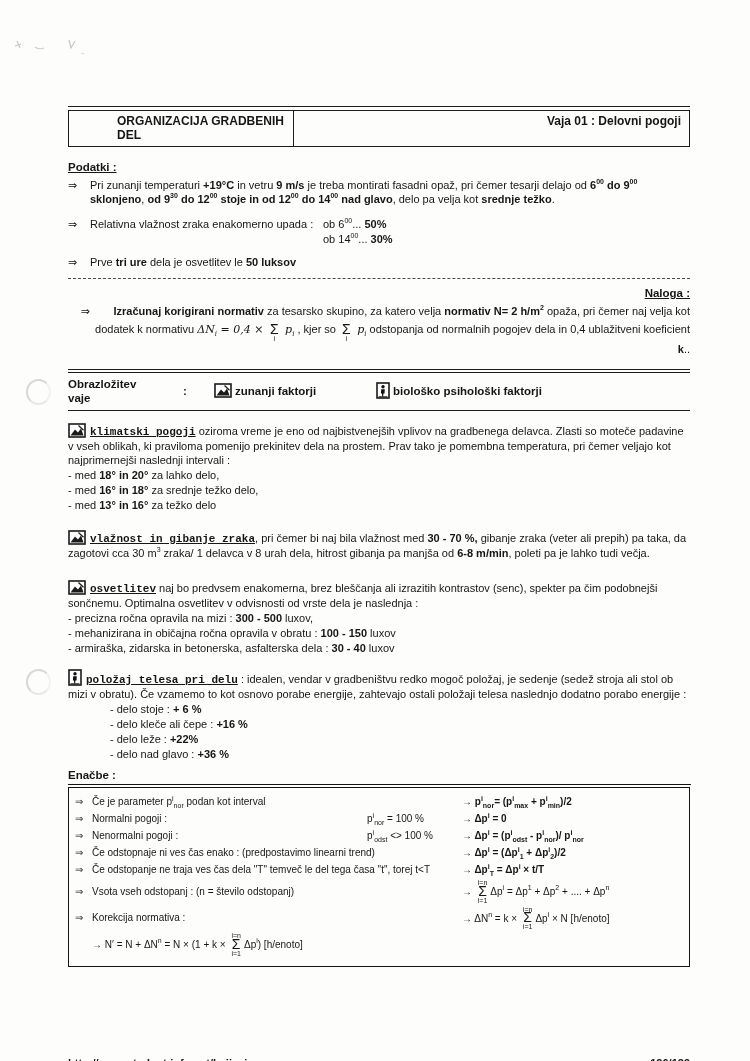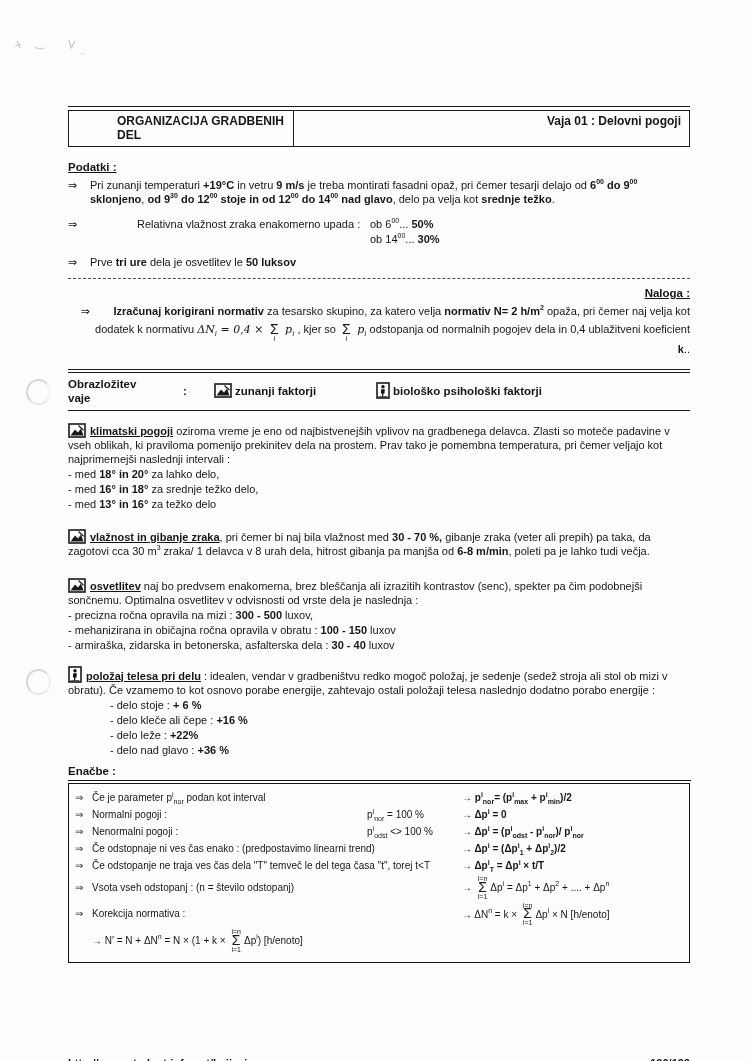--- a/index.html
+++ b/index.html
@@ -2,21 +2,21 @@
 <html><head>
 <meta charset="utf-8">
 <style>
   html,body{margin:0;padding:0;background:#ffffff;}
   .page{
     position:relative;width:750px;height:1061px;overflow:hidden;
     background:#fdfdfb;color:#161616;
     font-family:"Liberation Sans",sans-serif;font-size:11px;line-height:14px;
   }
   .b{font-weight:700;}
-  .u{text-decoration:underline;}
+  .u{text-decoration:underline;font-family:Liberation Mono, monospace;}
   sup{font-size:7px;line-height:0;vertical-align:super;}
   sub{font-size:7px;line-height:0;vertical-align:sub;}
   .math{font-family:"DejaVu Serif",serif;font-style:italic;}
   .sum{display:inline-flex;flex-direction:column;align-items:center;vertical-align:middle;line-height:.85;margin:0 3px;}
   .sum .lim{font-size:7px;}
   .sum .sig{font-size:14px;}
   
   .pen-marks{position:absolute;top:34px;left:10px;opacity:.55;}
   .hole{position:absolute;width:21px;height:22px;border-radius:50%;
     border:2px solid #c7c7c7;border-right-color:#ececec;border-bottom-color:#dedede;opacity:.7;}
@@ -31,21 +31,21 @@
   .hbox{padding:3px 8px 4px 8px;font-weight:700;font-size:12px;}
   .hbox-left{width:168px;border-right:1.6px solid #1c1c1c;}
   .hbox-right{flex:1;text-align:right;}
   
   .heading{font-weight:700;text-decoration:underline;font-size:11.5px;}
   .item{display:flex;margin-top:4px;}
   .arrow{width:22px;flex:none;font-size:11px;}
   .itext{flex:1;}
   .mt10{margin-top:11px;}
   .mt8{margin-top:9px;}
-  .hum-label{flex:none;width:233px;margin-left:47px;}
+  .hum-label{flex:none;width:233px;}
   .hum-col{display:flex;flex-direction:column;gap:1px;}
   .block-podatki{margin-top:13px;}
   .dashed-sep{margin-top:9px;border-top:1.3px dashed #4a4a4a;}
   .block-naloga{margin-top:7px;text-align:right;}
   
   .obraz-row{position:relative;margin-top:16px;border-top:1.4px solid #1c1c1c;border-bottom:1.4px solid #1c1c1c;
     padding:4px 0 5px 0;display:flex;align-items:center;font-size:11.5px;}
   .obraz-row::before{content:"";position:absolute;left:0;right:0;top:-4px;height:1px;background:#1c1c1c;}
   .ob-label{width:88px;}
   .ob-colon{width:58px;text-align:center;}

